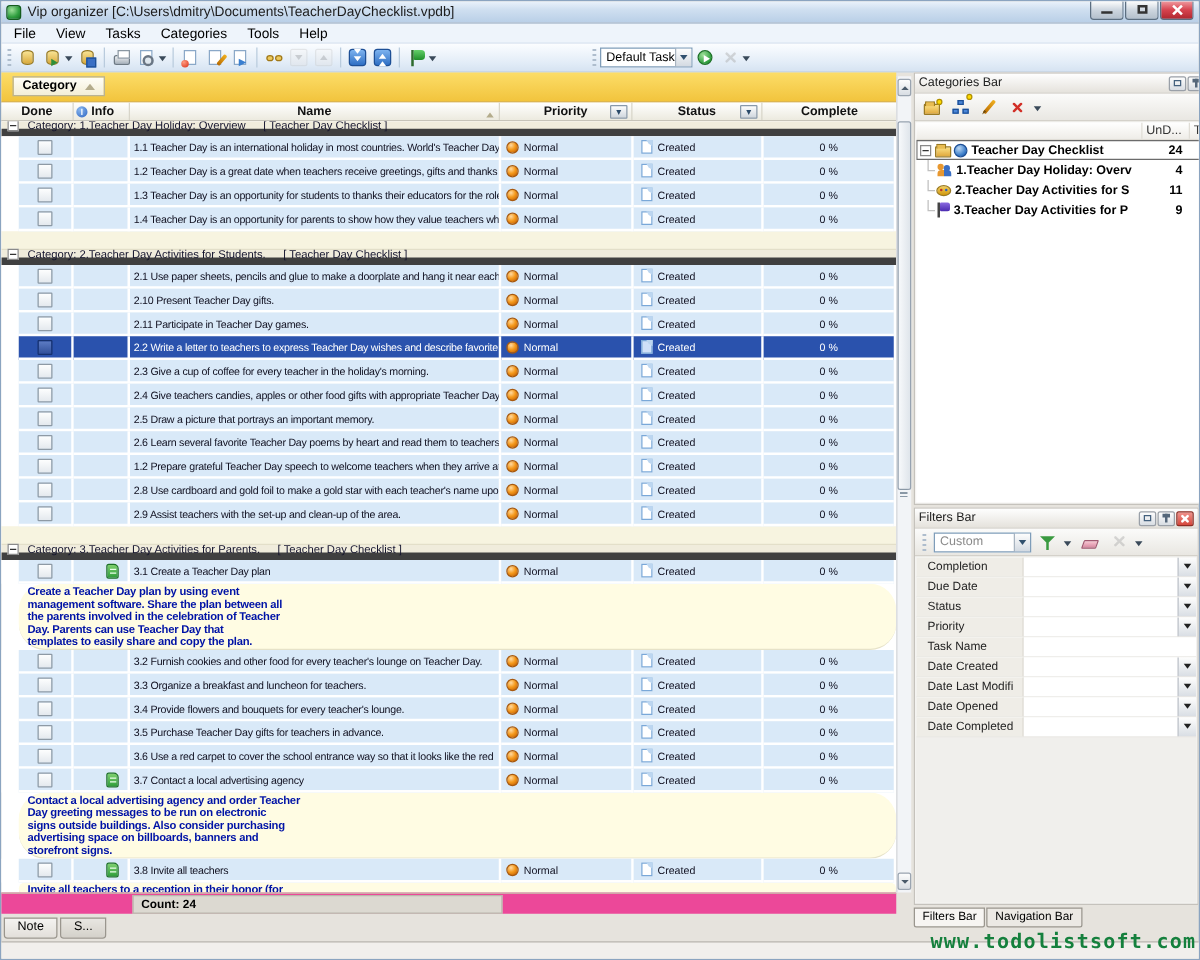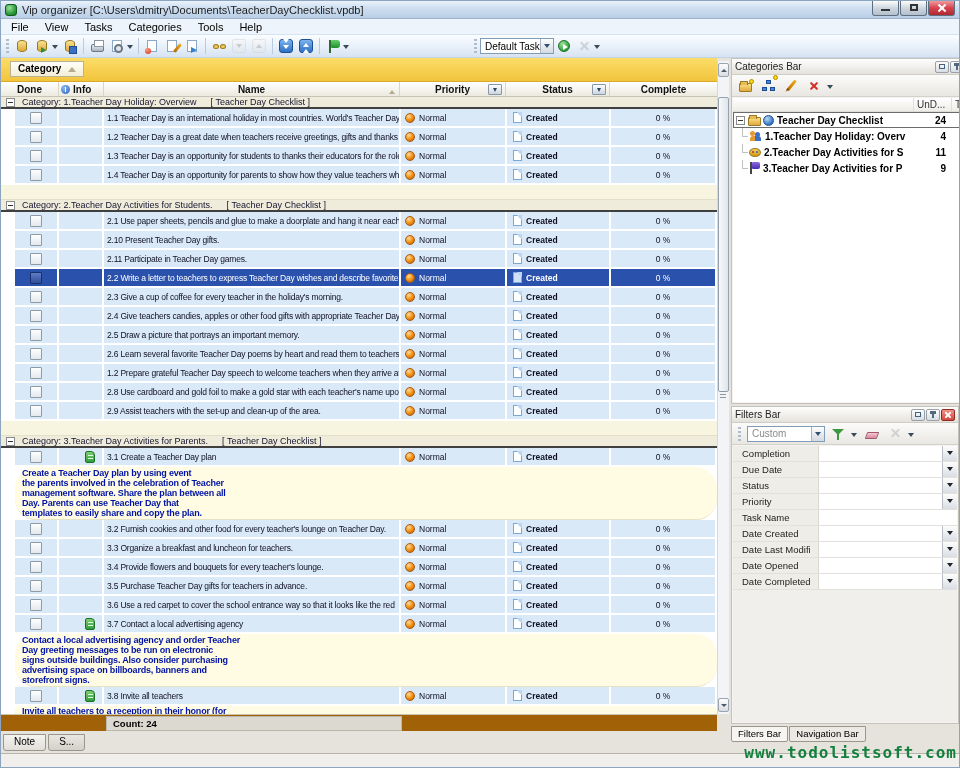--- a/index.html
+++ b/index.html
@@ -87,51 +87,51 @@
   .info-badge { width:9px; height:9px; border-radius:50%; background:radial-gradient(circle at 35% 30%, #8ab8f0, #2a62c0); position:relative; }
   .info-badge::after { content:""; position:absolute; left:4px; top:2px; width:1px; height:5px; background:#fff; }
   .h-sort { position:absolute; right:4px; top:5px; width:0; height:0; border:3px solid transparent; border-bottom:4px solid #b4ac8c; }
   .filter-btn { position:absolute; right:3px; top:2px; width:14px; height:11px;
     background:linear-gradient(#fdfdfd,#cfd6de); border:1px solid #8898aa; border-radius:1px;
     display:flex; align-items:center; justify-content:center; }
   .filter-btn .tri-d { border-top-color:#2a4a6a; border-width:2.5px; border-top-width:4px; margin-top:2px; }
 
   .rows-viewport { position:absolute; left:0; top:96px; width:716px; height:617px; background:#fff; overflow:hidden; }
 
-  .cat-row { height:12px; background:#f0ecdc; border-bottom:2px solid #404040; display:flex; align-items:center; font-size:9px; color:#14142e; }
+  .cat-row { height:12px; background:#f0ecdc; border-bottom:6px solid #404040; display:flex; align-items:center; font-size:9px; color:#14142e; }
   .collapse-box { width:9px; height:9px; background:#fff; border:1px solid #8a8a8a; margin:0 7px 0 5px; position:relative; flex:none; }
   .collapse-box::after { content:""; position:absolute; left:1px; top:3px; width:5px; height:1px; background:#333; }
   .cat-tag { margin-left:14px; }
 
   .task-row { height:19px; display:flex; background:#fff; padding-left:14px; }
   .cell { background:#d9e9f8; border-right:2px solid #fff; border-bottom:2px solid #fff;
     display:flex; align-items:center; font-size:8.5px; color:#101020; overflow:hidden; white-space:nowrap; position:relative; }
   .c-done { width:44px; justify-content:center; }
   .c-info { width:45px; justify-content:flex-end; padding-right:7px; }
   .c-name { width:297px; padding-left:3px; letter-spacing:-0.2px; }
   .c-priority { width:106px; padding-left:4px; gap:4px; }
-  .c-status { width:104px; padding-left:6px; gap:4px;font-weight:bold; }
+  .c-status { width:104px; padding-left:6px; gap:4px; }
   .c-complete { width:104px; justify-content:center; border-right:none; }
   .checkbox { width:12px; height:12px; background:linear-gradient(#fdfefe,#e4e9ee); border:1px solid #8e9aa5; border-radius:1px; }
   .orb { width:10px; height:10px; border-radius:50%; flex:none;
     background:radial-gradient(circle at 35% 28%, #ffd9a0, #f59a1d 45%, #b85400); border:1px solid #a85a10; }
   .doc { width:9px; height:11px; background:#fff; border:1px solid #7aa8d8; flex:none; position:relative; }
   .doc::after { content:""; position:absolute; right:-1px; top:-1px; border:2px solid transparent; border-top:3px solid #bcd6f0; border-right:3px solid #bcd6f0; }
   .note-ico { width:10px; height:12px; background:linear-gradient(#7ed06f,#2f9e3a); border:1px solid #1c7026; border-radius:2px 4px 2px 2px; position:relative; flex:none; }
   .note-ico::after { content:""; position:absolute; left:2px; top:3px; width:5px; height:1px; background:#eaffea; box-shadow:0 3px 0 #eaffea; }
   .task-row.selected .cell { background:#2a52ad; color:#fff; }
   .task-row.selected .checkbox { background:linear-gradient(#5d7cc4,#31509a); border-color:#16316e; }
   .task-row.selected .doc { background:#cfe0f8; }
 
   .note-block { margin-left:14px; width:702px; background:#fffce3; border-bottom:1px solid #e6e2c8;
     padding:1px 0 1px 7px; color:#0013a6; font-weight:bold; font-size:9px; line-height:10px; letter-spacing:-0.2px;border-radius:21px; }
   .note-block.clipped { height:10px; overflow:hidden; padding-top:0; }
   .gap-row { height:15px; background:#f7f4e0; border-bottom:1px solid #e3dfc9; }
 
-  .count-row { position:absolute; left:0; top:713px; width:716px; height:17px; background:#a16207; border-top:1px solid #c9c5ae; }
+  .count-row { position:absolute; left:0; top:713px; width:716px; height:17px; background:#ec4899; border-top:1px solid #c9c5ae; }
   .count-box { position:absolute; left:105px; top:1px; width:296px; height:15px; background:#dcd9d1; border:1px solid #bab7ac;
     font-weight:bold; font-size:9.5px; padding:1px 0 0 6px; color:#000; }
 
   
   .vscroll { position:absolute; left:716px; top:60px; width:12px; height:653px; background:#f2f4f7; border-left:1px solid #d5d8dc; }
   .sb-btn { position:absolute; left:0; width:11px; height:14px; background:linear-gradient(#fdfdfd,#d8dde3); border:1px solid #9aa4b0; border-radius:2px; display:flex; align-items:center; justify-content:center; }
   .sb-up { top:2px; } .sb-down { bottom:2px; }
   .sb-btn .chv { border-width:3px; }
   .sb-btn .chv.u { border-bottom-color:#4a5a6a; } .sb-btn .chv.d { border-top-color:#4a5a6a; }
   .sb-thumb { position:absolute; left:0; top:36px; width:11px; height:295px; background:linear-gradient(90deg,#f7f9fb,#dfe5eb); border:1px solid #96a2b0; border-radius:2px; }
@@ -642,22 +642,22 @@
           <span>Normal</span>
         </div>
         <div class="cell c-status">
           <span class="doc"></span>
           <span>Created</span>
         </div>
         <div class="cell c-complete">0 %</div>
       </div>
       <div class="note-block">
         <div>Create a Teacher Day plan by using event</div>
+        <div>management software. Share the plan between all</div>
         <div>the parents involved in the celebration of Teacher</div>
-        <div>management software. Share the plan between all</div>
         <div>Day. Parents can use Teacher Day that</div>
         <div>templates to easily share and copy the plan.</div>
       </div>
       <div class="task-row">
         <div class="cell c-done">
           <span class="checkbox"></span>
         </div>
         <div class="cell c-info"></div>
         <div class="cell c-name">3.2 Furnish cookies and other food for every teacher's lounge on Teacher Day.</div>
         <div class="cell c-priority">

